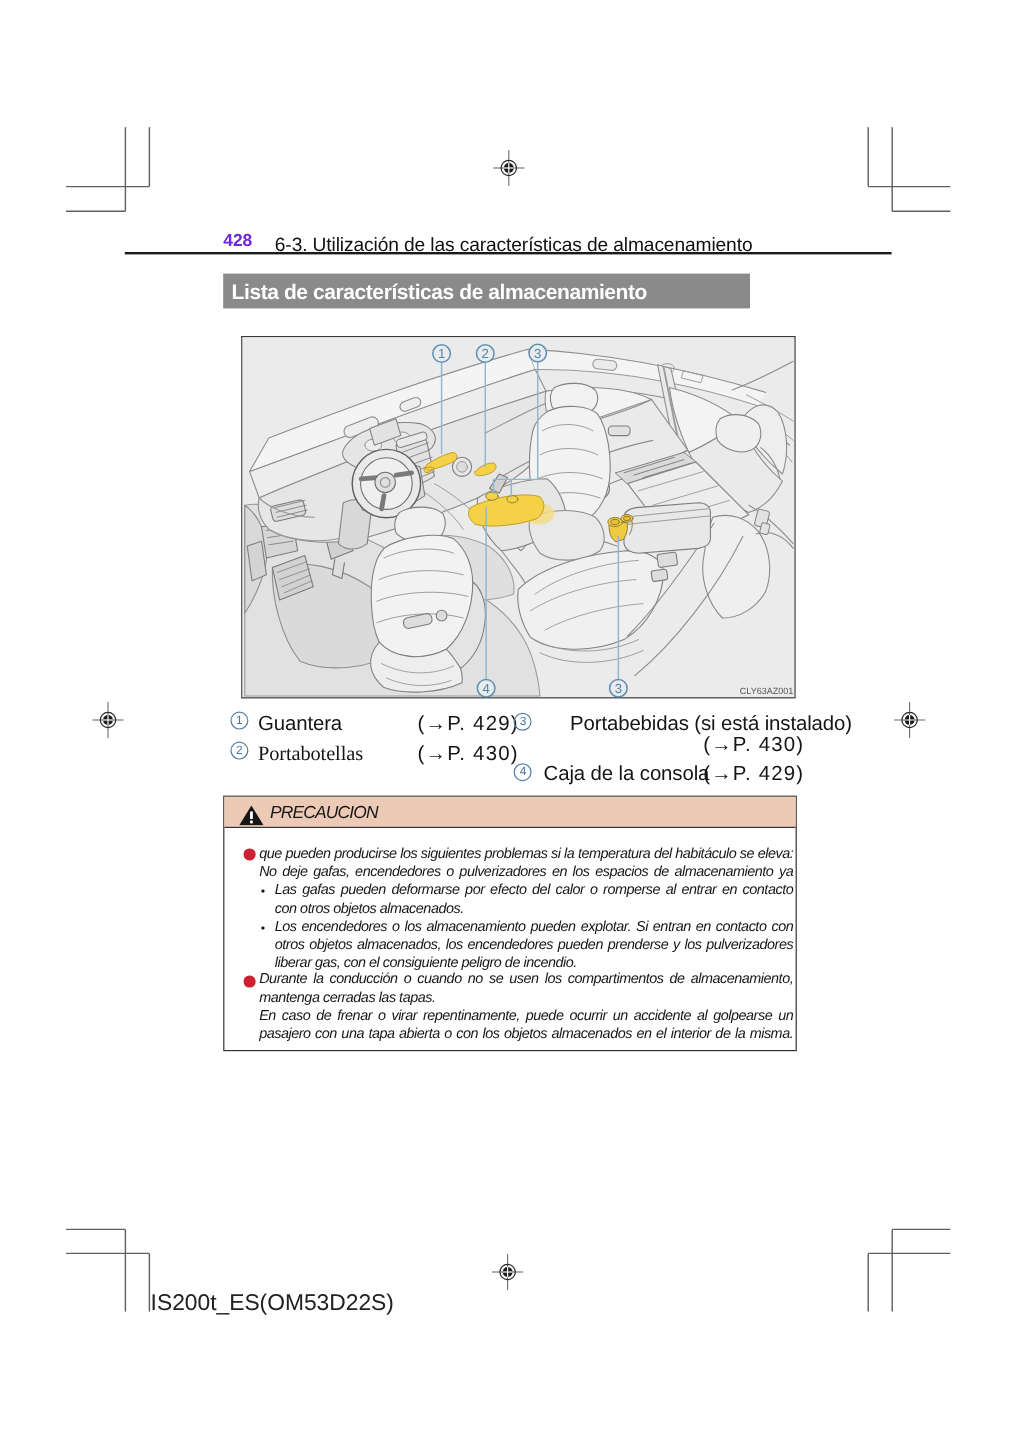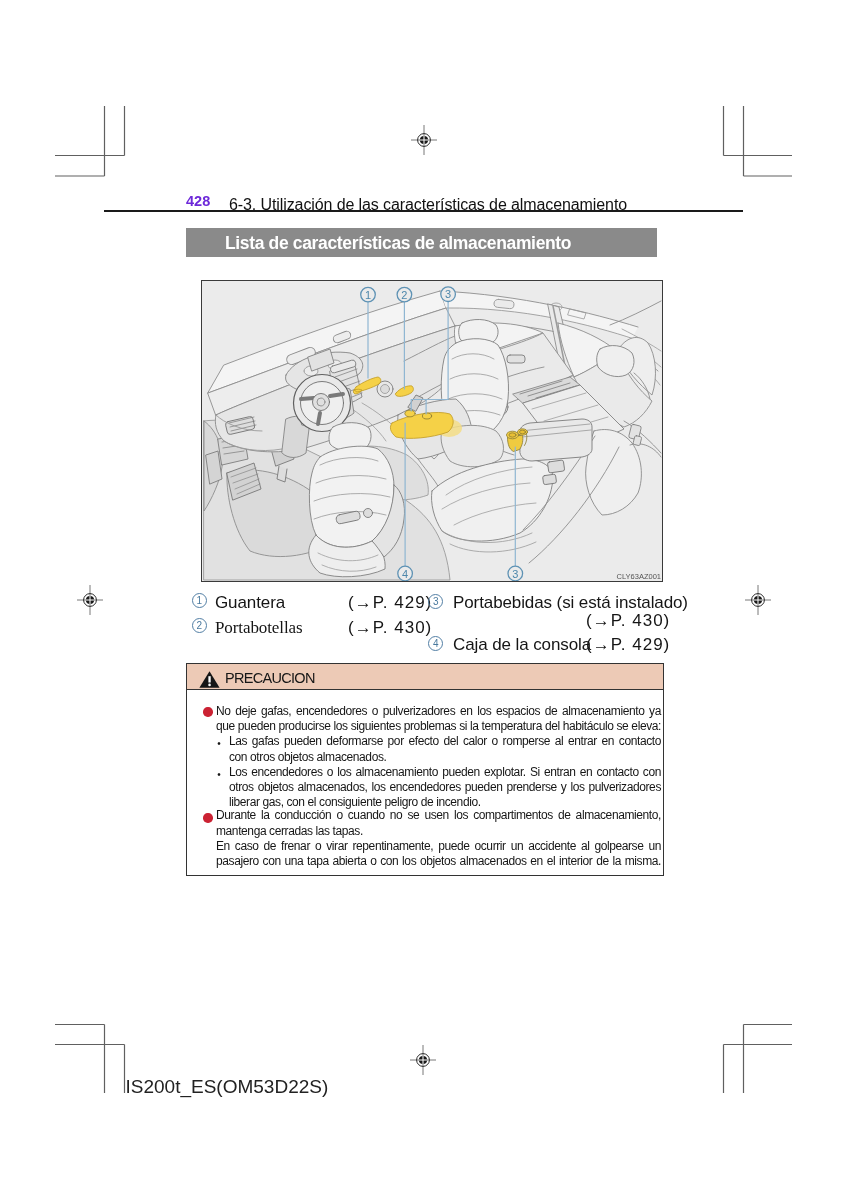--- a/index.html
+++ b/index.html
@@ -80,21 +80,21 @@
     <line x1="0" y1="-4.1" x2="0" y2="4.1" stroke="#fff" stroke-width="1"></line>
   </g>
 </svg>
 
 <div class="abs" style="left:158px;top:192.5px;font-size:14.5px;font-weight:bold;color:#6d28d9;margin-left:28px;">428</div>
 
 <div class="abs" style="left:229px;top:195.5px;font-size:16px;color:#111;letter-spacing:-0.1px;">6-3. Utilización de las características de almacenamiento</div>
 
 <div class="abs" style="left:104px;top:210px;width:639px;height:2px;background:#1a1a1a;"></div>
 
-<div class="abs" style="left:186px;top:228px;width:439px;height:28.5px;background:#8a8a8a;padding-left:32px;">
+<div class="abs" style="left:186px;top:228px;width:439px;height:28.5px;background:#8a8a8a;">
   <div style="margin:5px 0 0 7px;font-size:17.5px;font-weight:bold;color:#ffffff;letter-spacing:-0.35px;">Lista de características de almacenamiento</div>
 </div>
 
 <div class="abs" style="left:201px;top:280px;width:460px;height:300px;border:1px solid #3a3a3a;background:#ebebeb;">
 
 <svg width="460" height="300" viewBox="0 0 460 300" stroke-linecap="round" stroke-linejoin="round">
   <rect x="0" y="0" width="460" height="300" fill="#ebebeb"></rect>
   <g fill="none" stroke="#8d8d8d" stroke-width="0.9">
 
     <path d="M2,140 C30,136 62,148 95,164 C135,184 175,202 205,220 C228,236 244,258 248,299 L2,299 Z" fill="#e1e1e1" stroke="#9a9a9a"></path>
@@ -342,49 +342,49 @@
 <div class="leg" style="left:348px;top:592.6px;letter-spacing:1px;">(→P.&nbsp;429)</div>
 
 <div class="cnum" style="left:191.9px;top:618px;">2</div>
 
 <div class="leg" style="left:215px;top:618px;font-family:Liberation Serif, serif;">Portabotellas</div>
 
 <div class="leg" style="left:348px;top:618px;letter-spacing:1px;">(→P.&nbsp;430)</div>
 
 <div class="cnum" style="left:428.4px;top:593.5px;">3</div>
 
-<div class="leg" style="left:453px;top:593.4px;">Portabebidas (si está instalado)</div>
+<div class="leg" style="left:475px;top:593.4px;">Portabebidas (si está instalado)</div>
 
 <div class="leg" style="left:586px;top:611.4px;letter-spacing:1px;">(→P.&nbsp;430)</div>
 
 <div class="cnum" style="left:428.4px;top:635.6px;">4</div>
 
 <div class="leg" style="left:453px;top:635px;">Caja de la consola</div>
 
 <div class="leg" style="left:586px;top:635px;letter-spacing:1px;">(→P.&nbsp;429)</div>
 
-<div class="abs" style="left:186px;top:663px;width:478px;height:213px;border:1px solid #333;background:#fff;box-sizing:border-box;">
+<div class="abs" style="left:186px;top:663px;width:478px;height:213px;border:1px solid #333;background:#fff;box-sizing:border-box;font-style:italic;">
 
   <div style="height:26px;background:#edcab6;border-bottom:1px solid #333;position:relative;box-sizing:border-box;">
 
     <svg style="position:absolute;left:12px;top:7px" width="21" height="17" viewBox="0 0 21 17">
       <path d="M10.5 0.2 L20.6 16.8 L0.4 16.8 Z" fill="#161616"></path>
       <rect x="9.4" y="5.2" width="2.3" height="6.3" fill="#fff"></rect>
       <circle cx="10.55" cy="13.9" r="1.3" fill="#fff"></circle>
     </svg>
 
     <div style="position:absolute;left:38px;top:6px;font-size:14.5px;color:#161616;letter-spacing:-0.7px;">PRECAUCION</div>
   </div>
 
   <div style="position:absolute;left:0;top:27px;width:474px;font-size:12px;line-height:15.2px;color:#161616;letter-spacing:-0.4px;">
 
     <span style="position:absolute;left:16.4px;top:16.2px;width:9.4px;height:9.4px;border-radius:50%;background:#cb2233;"></span>
     <div style="margin-left:29px;width:445px;padding-top:13px;">
+      <div class="cl">que pueden producirse los siguientes problemas si la temperatura del habitáculo se eleva:</div>
       <div class="cl">No deje gafas, encendedores o pulverizadores en los espacios de almacenamiento ya</div>
-      <div class="cl">que pueden producirse los siguientes problemas si la temperatura del habitáculo se eleva:</div>
     </div>
 
     <span style="position:absolute;left:30.3px;top:45px;font-size:10px;">•</span>
     <div style="margin-left:42px;width:432px;margin-top:0;">
       <div class="cl">Las gafas pueden deformarse por efecto del calor o romperse al entrar en contacto</div>
       <div>con otros objetos almacenados.</div>
     </div>
 
     <span style="position:absolute;left:30.3px;top:75.5px;font-size:10px;">•</span>
     <div style="margin-left:42px;width:432px;">

